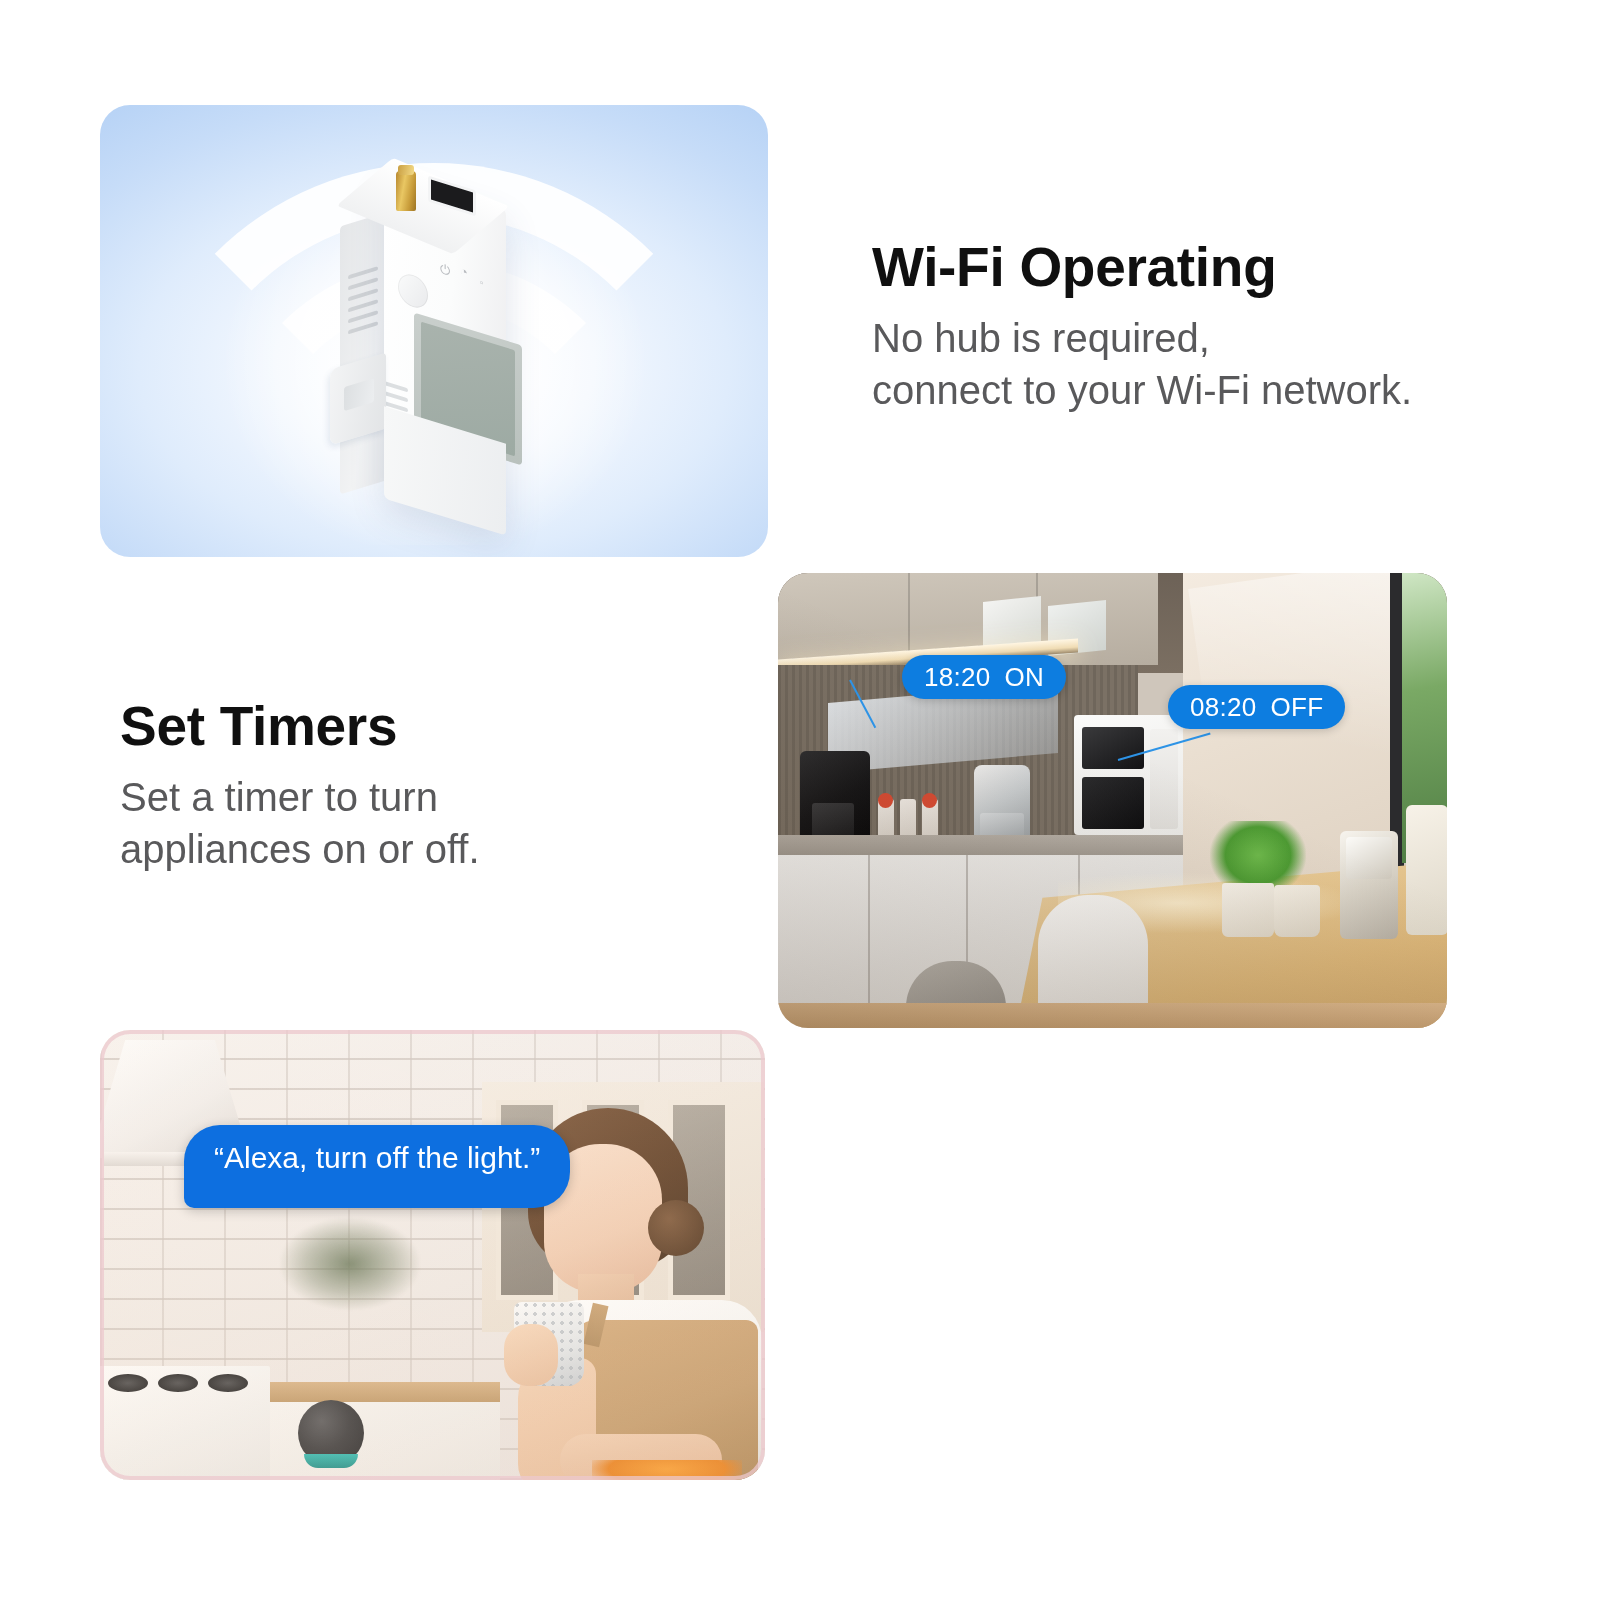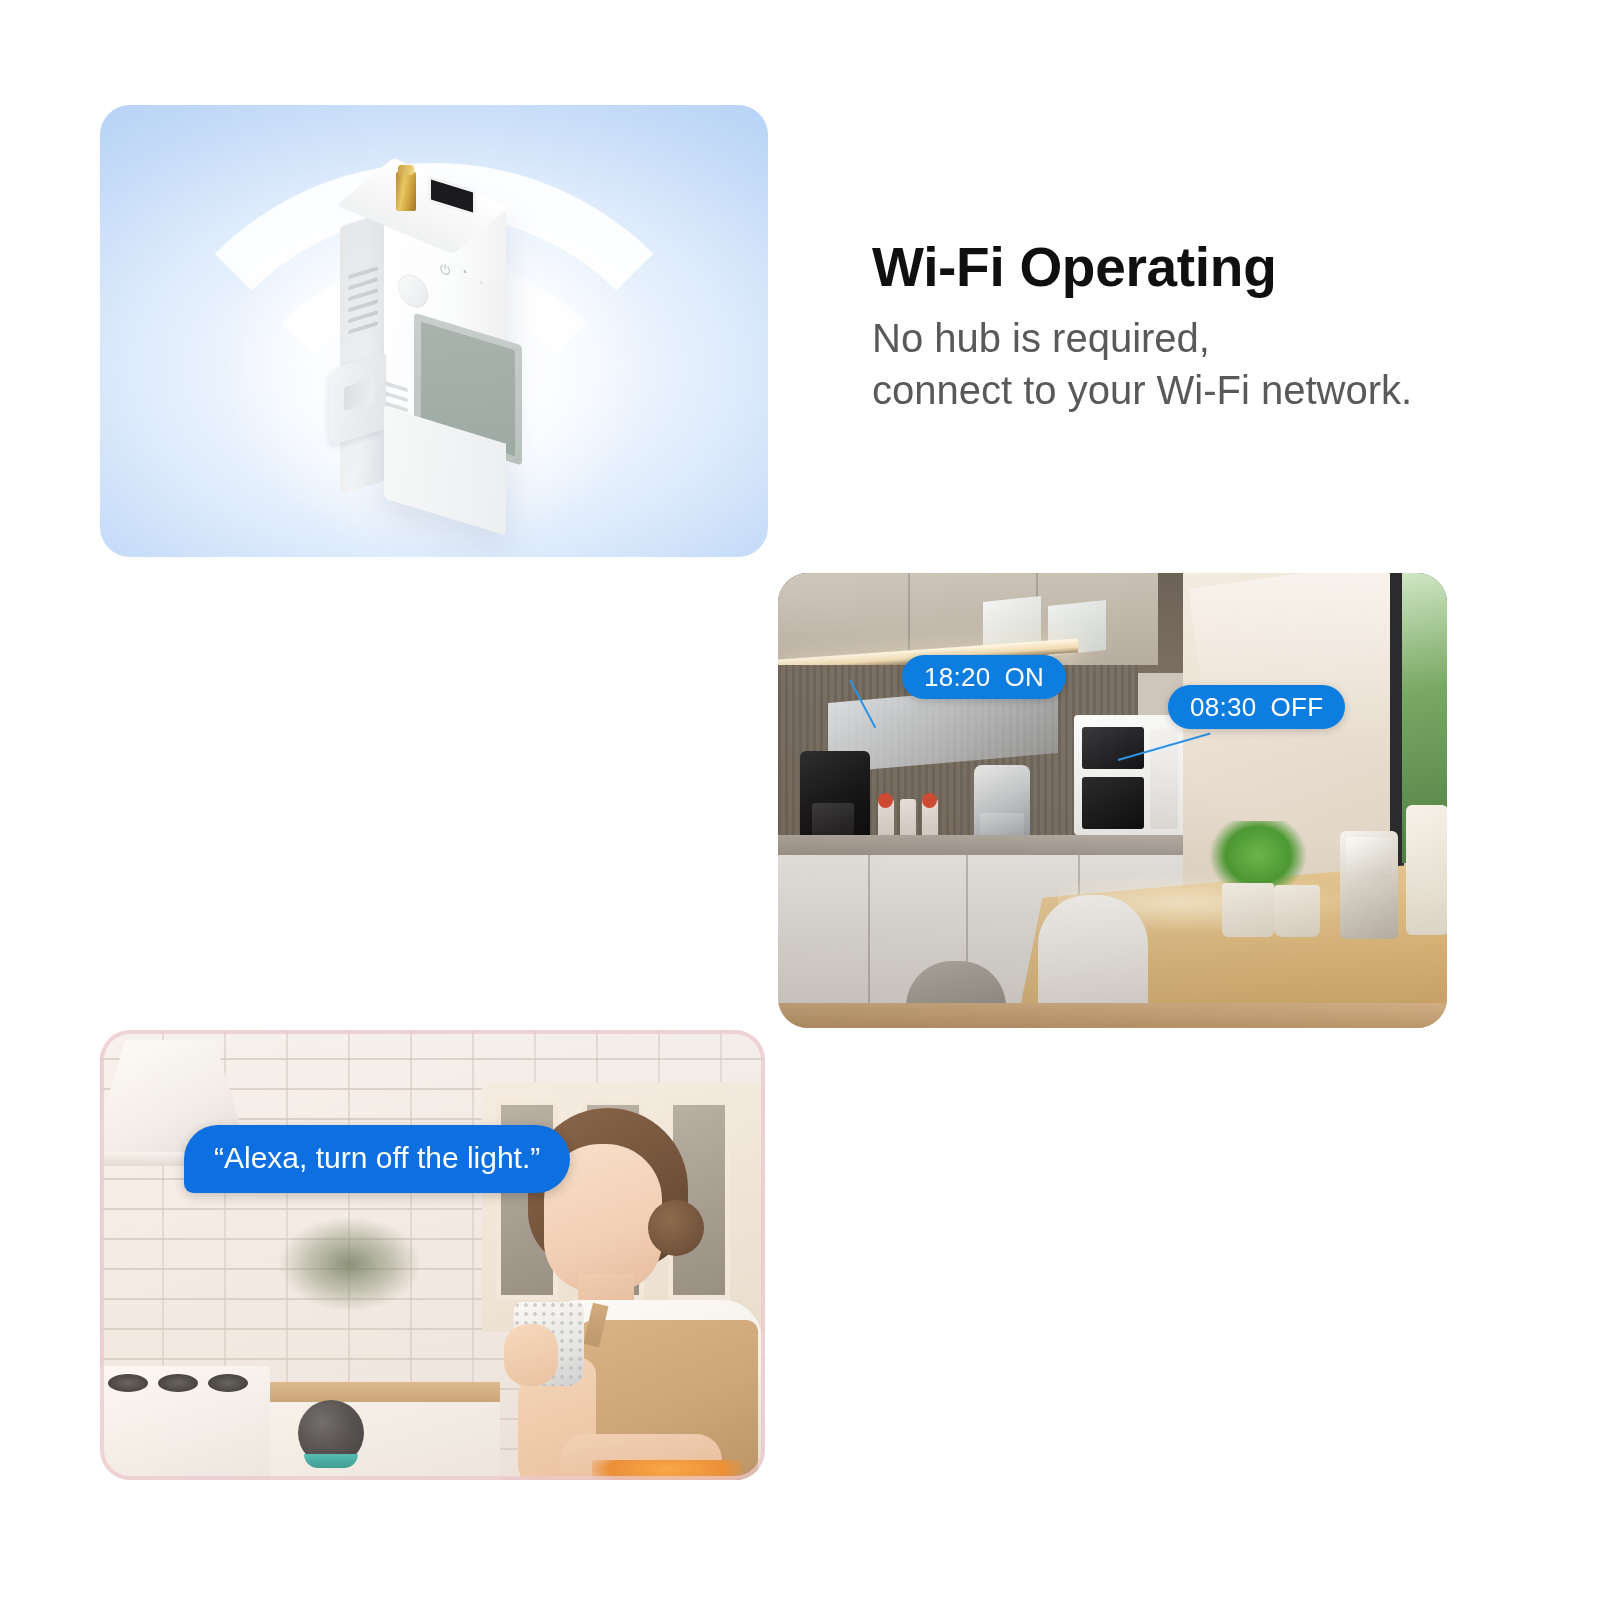--- a/index.html
+++ b/index.html
@@ -346,21 +346,21 @@
                  background: linear-gradient(200deg, rgba(255,240,225,0.12) 0%, rgba(255,225,190,0.18) 100%); }
   .a-food      { position:absolute; left:492px; top:430px; width:150px; height:30px;
                  background: radial-gradient(ellipse at 50% 30%, #f79b2f 0%, #e8801c 55%, rgba(232,128,28,0) 80%); }
 
   .bubble {
     position: absolute;
     background: #0d6fe0;
     color: #ffffff;
     font-size: 30px;
     border-radius: 36px 36px 36px 10px;
-    padding: 16px 30px 18px 30px;
+    padding: 16px 30px 33px 30px;
     white-space: nowrap;
     box-shadow: 0 3px 12px rgba(0,0,0,0.2);
   }
 </style>
 </head>
 <body>
 
 <div class="page">
 
   <div class="card" id="wifi-card">
@@ -461,25 +461,30 @@
     </div>
 
     <div class="leader" style="left:72px; top:106px; width:54px; transform:rotate(62deg);"></div>
     <div class="leader" style="left:340px; top:186px; width:96px; transform:rotate(-16deg);"></div>
 
     <div class="pill" style="left:124px; top:82px;">
       <span>18:20</span>
       <span>ON</span>
     </div>
     <div class="pill" style="left:390px; top:112px;">
-      <span>08:30</span>
+      <span>08:20</span>
       <span>OFF</span>
     </div>
   </div>
 
+  <div class="textblock" style="left:120px; top:697px; width:620px;">
+    <div class="feat-title">Set Timers</div>
+    <div class="feat-desc">Set a timer to turn
+appliances on or off.</div>
+  </div>
 
   <div class="card" id="voice-card">
     <div class="alexa">
       <div class="a-brick"></div>
       <div class="a-hood"></div>
       <div class="a-hood-base"></div>
       <div class="a-cabinet">
         <div class="a-glass" style="left:14px;"></div>
         <div class="a-glass" style="left:100px;"></div>
         <div class="a-glass" style="left:186px;"></div>

